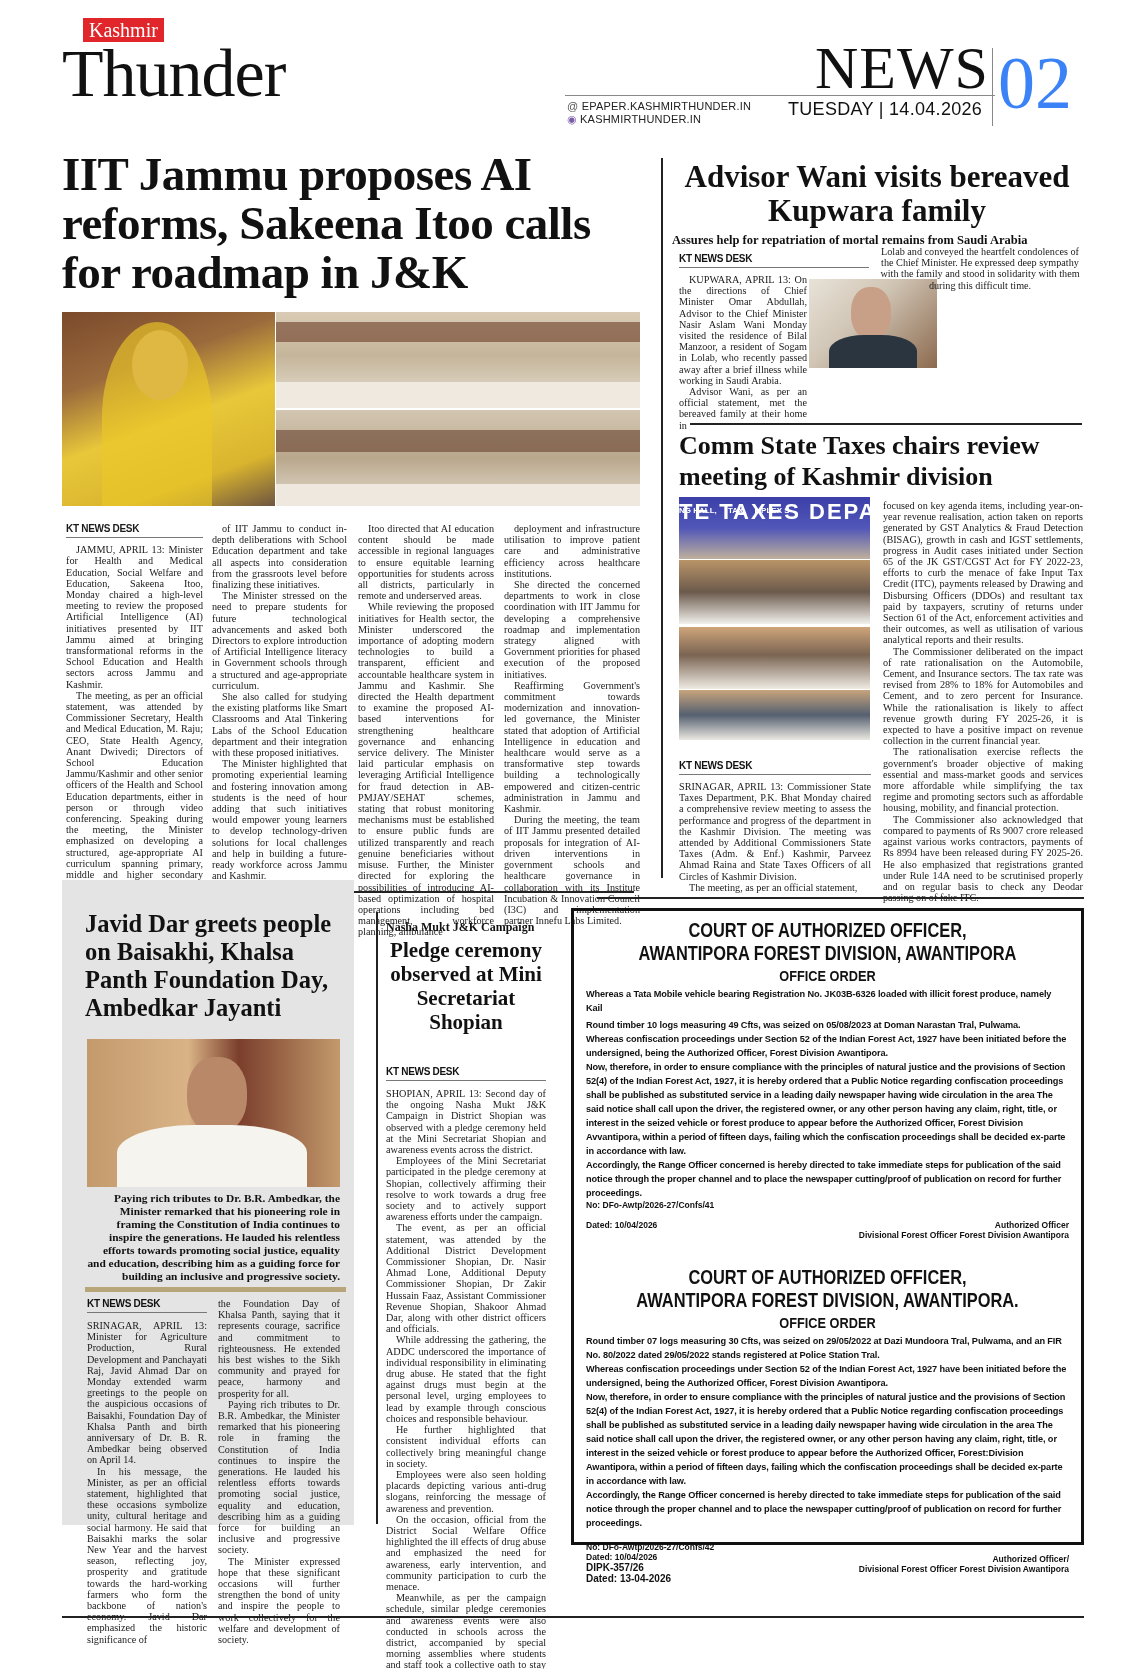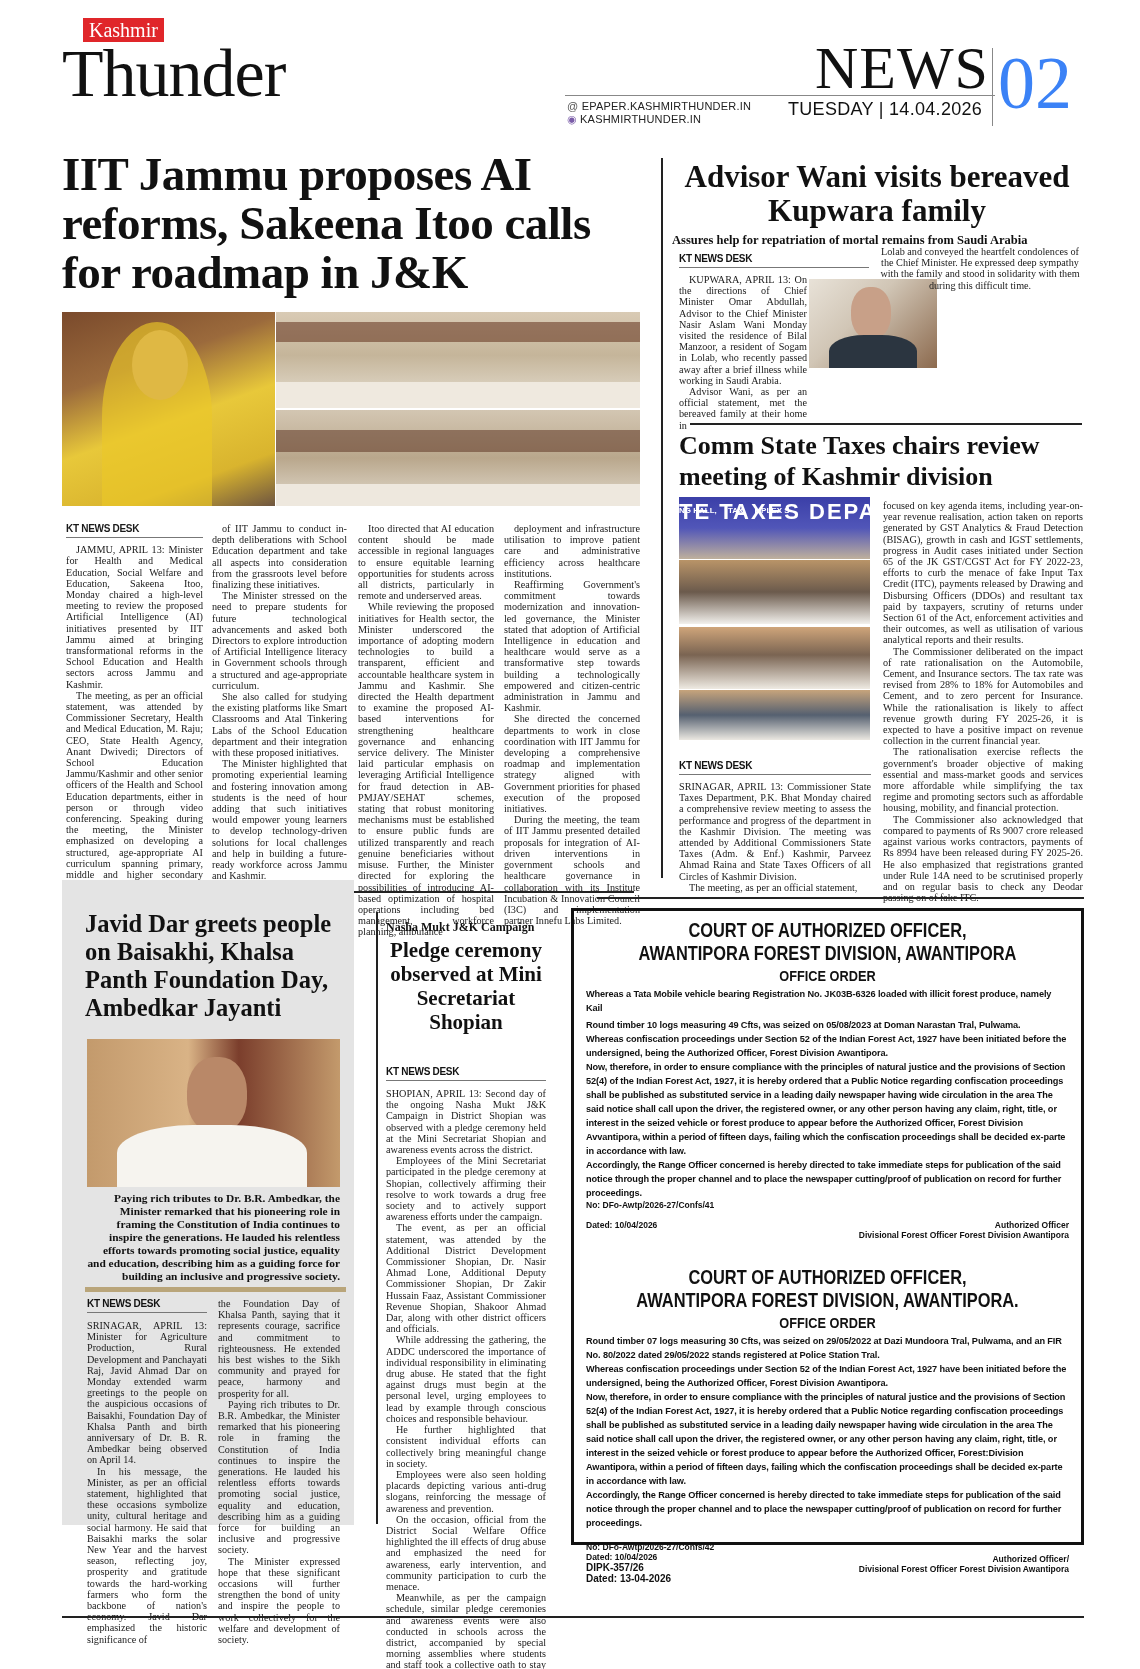--- a/index.html
+++ b/index.html
@@ -84,22 +84,22 @@
       <p>She also called for studying the existing platforms like Smart Classrooms and Atal Tinkering Labs of the School Education department and their integration with these proposed initiatives.</p>
       <p>The Minister highlighted that promoting experiential learning and fostering innovation among students is the need of hour adding that such initiatives would empower young learners to develop technology-driven solutions for local challenges and help in building a future-ready workforce across Jammu and Kashmir.</p>
       <p>Highlighting the importance of inclusivity in education, Sakeena</p>
   </div>
   <div class="col abs" style="left:358px;top:523px;width:136px;">
     <p>Itoo directed that AI education content should be made accessible in regional languages to ensure equitable learning opportunities for students across all districts, particularly in remote and underserved areas.</p>
       <p>While reviewing the proposed initiatives for Health sector, the Minister underscored the importance of adopting modern technologies to build a transparent, efficient and accountable healthcare system in Jammu and Kashmir. She directed the Health department to examine the proposed AI-based interventions for strengthening healthcare governance and enhancing service delivery. The Minister laid particular emphasis on leveraging Artificial Intelligence for fraud detection in AB-PMJAY/SEHAT schemes, stating that robust monitoring mechanisms must be established to ensure public funds are utilized transparently and reach genuine beneficiaries without misuse. Further, the Minister directed for exploring the possibilities of introducing AI-based optimization of hospital operations including bed management, workforce planning, ambulance</p>
   </div>
   <div class="col abs" style="left:504px;top:523px;width:136px;">
     <p>deployment and infrastructure utilisation to improve patient care and administrative efficiency across healthcare institutions.</p>
+      <p>She directed the concerned departments to work in close coordination with IIT Jammu for developing a comprehensive roadmap and implementation strategy aligned with Government priorities for phased execution of the proposed initiatives.</p>
       <p>Reaffirming Government's commitment towards modernization and innovation-led governance, the Minister stated that adoption of Artificial Intelligence in education and healthcare would serve as a transformative step towards building a technologically empowered and citizen-centric administration in Jammu and Kashmir.</p>
-      <p>She directed the concerned departments to work in close coordination with IIT Jammu for developing a comprehensive roadmap and implementation strategy aligned with Government priorities for phased execution of the proposed initiatives.</p>
       <p>During the meeting, the team of IIT Jammu presented detailed proposals for integration of AI-driven interventions in government schools and healthcare governance in collaboration with its Institute Incubation &amp; Innovation Council (I3C) and implementation partner Innefu Labs Limited.</p>
   </div>
 </div>
 
 <div class="vr" style="left:661px;top:158px;height:720px;"></div>
 
 <div>
   <h2 class="h2 abs" style="left:672px;top:160px;width:410px;">Advisor Wani visits bereaved Kupwara family</h2>
   <div class="abs serif" style="left:672px;top:233px;width:410px;font-weight:bold;font-size:12.5px;text-align:left;">Assures help for repatriation of mortal remains from Saudi Arabia</div>
   <div class="abs desk" style="left:679px;top:253px;width:190px;">KT NEWS DESK</div>

